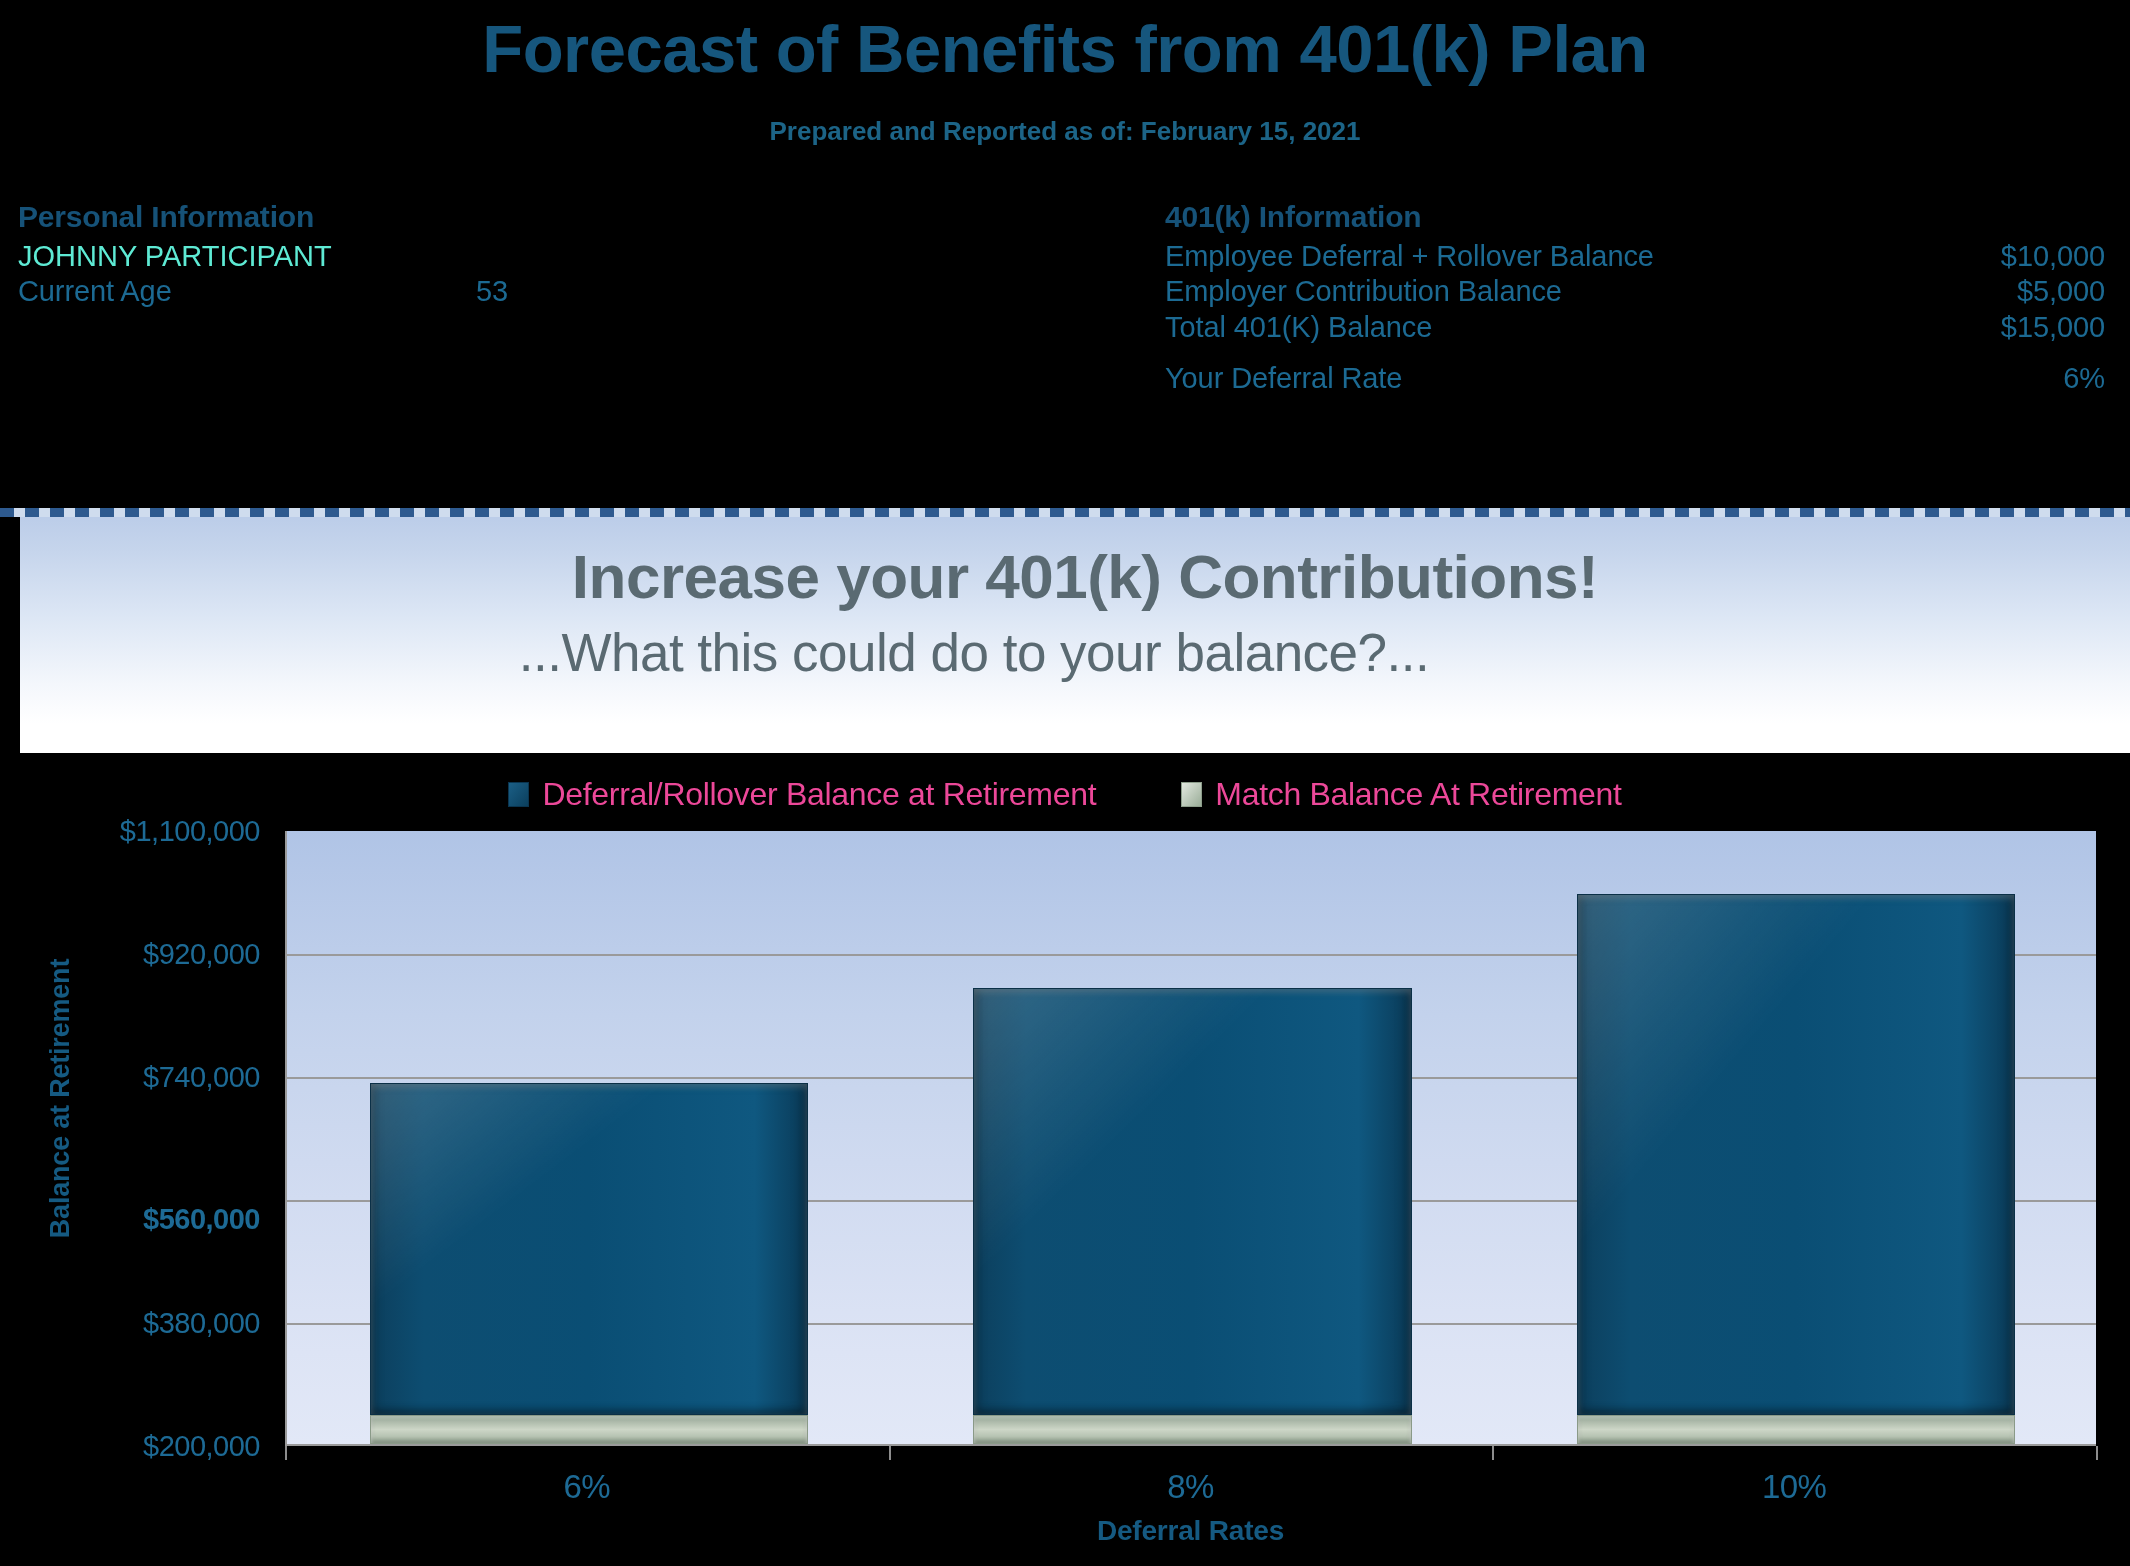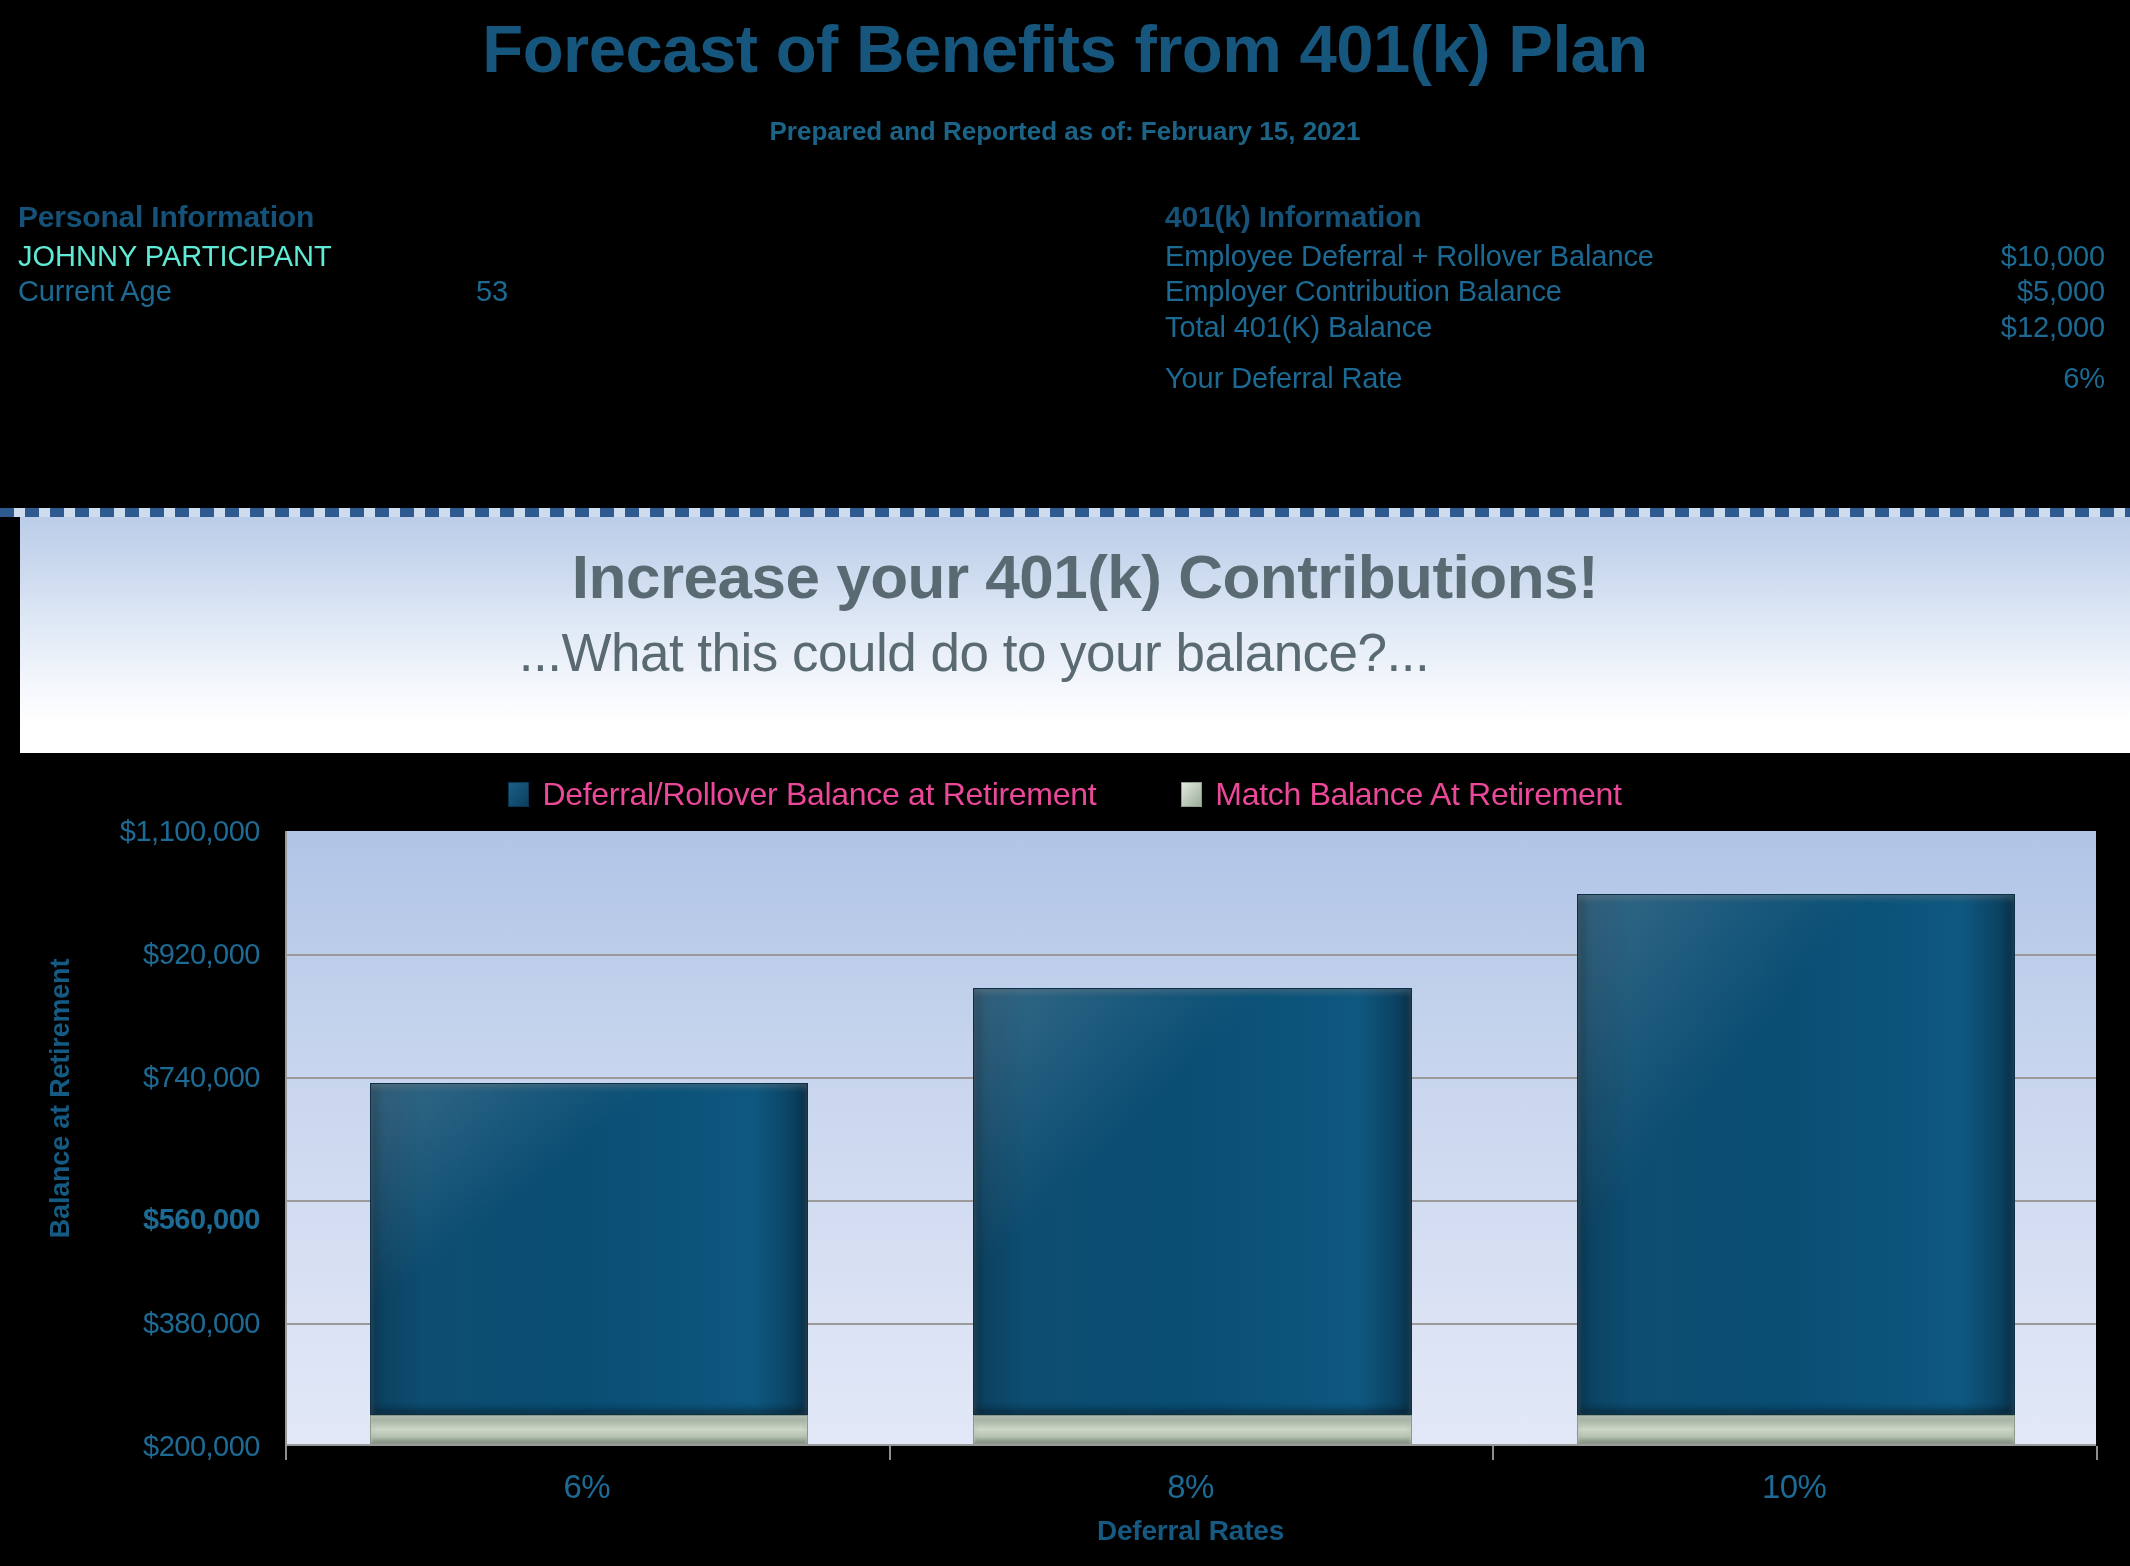--- a/index.html
+++ b/index.html
@@ -108,21 +108,21 @@
     <div class="info-row">
       <span class="lbl">Employee Deferral + Rollover Balance</span>
       <span class="val">$10,000</span>
     </div>
     <div class="info-row">
       <span class="lbl">Employer Contribution Balance</span>
       <span class="val">$5,000</span>
     </div>
     <div class="info-row">
       <span class="lbl">Total 401(K) Balance</span>
-      <span class="val">$12,000</span>
+      <span class="val">$15,000</span>
     </div>
     <div class="spacer-row"></div>
     <div class="info-row">
       <span class="lbl">Your Deferral Rate</span>
       <span class="val">6%</span>
     </div>
   </div>
 </div>
 
 <div id="banner">

